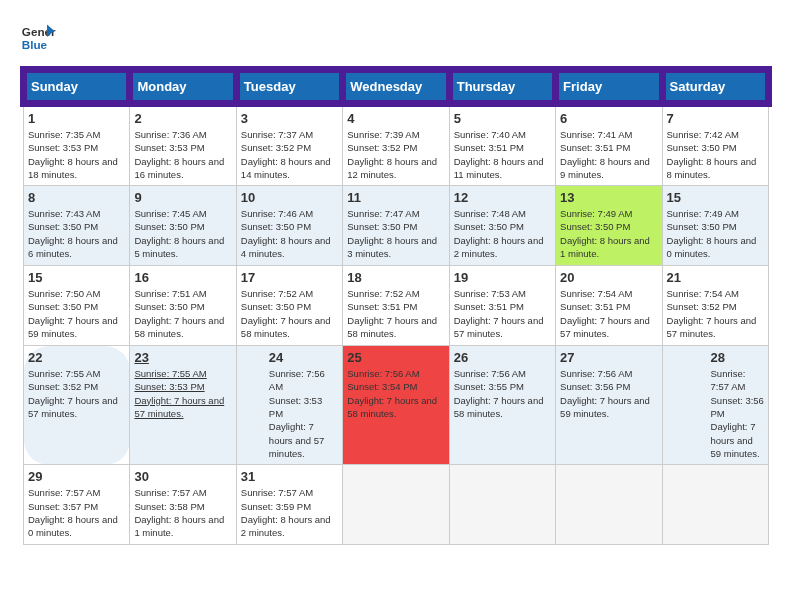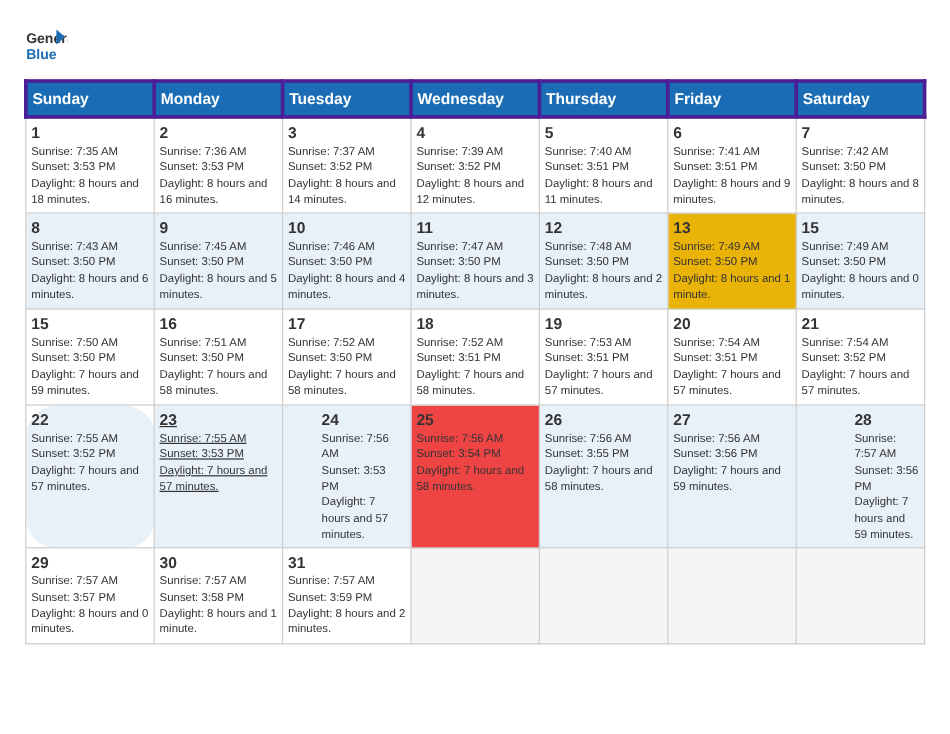--- a/index.html
+++ b/index.html
@@ -42,21 +42,21 @@
       border-collapse: collapse;
       table-layout: fixed;
     }
     th {
       background-color: #1a6db5;
       color: #fff;
       font-size: 13px;
       font-weight: bold;
       padding: 6px 4px;
       text-align: left;
-      border: 3px solid #4c1d95;
+      border: 7px solid #4c1d95;
     }
     td {
       border: 1px solid #ccc;
       vertical-align: top;
       padding: 4px;
       font-size: 10px;
       color: #333;
       height: 80px;
       background: #fff;
     }
@@ -152,21 +152,21 @@
           <div class="day-info">Sunrise: 7:46 AM<br>Sunset: 3:50 PM<br>Daylight: 8 hours and 4 minutes.</div>
         </td>
         <td style="background: rgb(232, 240, 248);">
           <span class="day-num">11</span>
           <div class="day-info">Sunrise: 7:47 AM<br>Sunset: 3:50 PM<br>Daylight: 8 hours and 3 minutes.</div>
         </td>
         <td style="background: rgb(232, 240, 248);">
           <span class="day-num">12</span>
           <div class="day-info">Sunrise: 7:48 AM<br>Sunset: 3:50 PM<br>Daylight: 8 hours and 2 minutes.</div>
         </td>
-        <td style="background: #eab308;">
+        <td style="background: #bef264;">
           <span class="day-num">13</span>
           <div class="day-info">Sunrise: 7:49 AM<br>Sunset: 3:50 PM<br>Daylight: 8 hours and 1 minute.</div>
         </td>
         <td style="background: rgb(232, 240, 248);">
           <span class="day-num">15</span>
           <div class="day-info">Sunrise: 7:49 AM<br>Sunset: 3:50 PM<br>Daylight: 8 hours and 0 minutes.</div>
         </td>
       </tr>
       <tr>
         <td>

